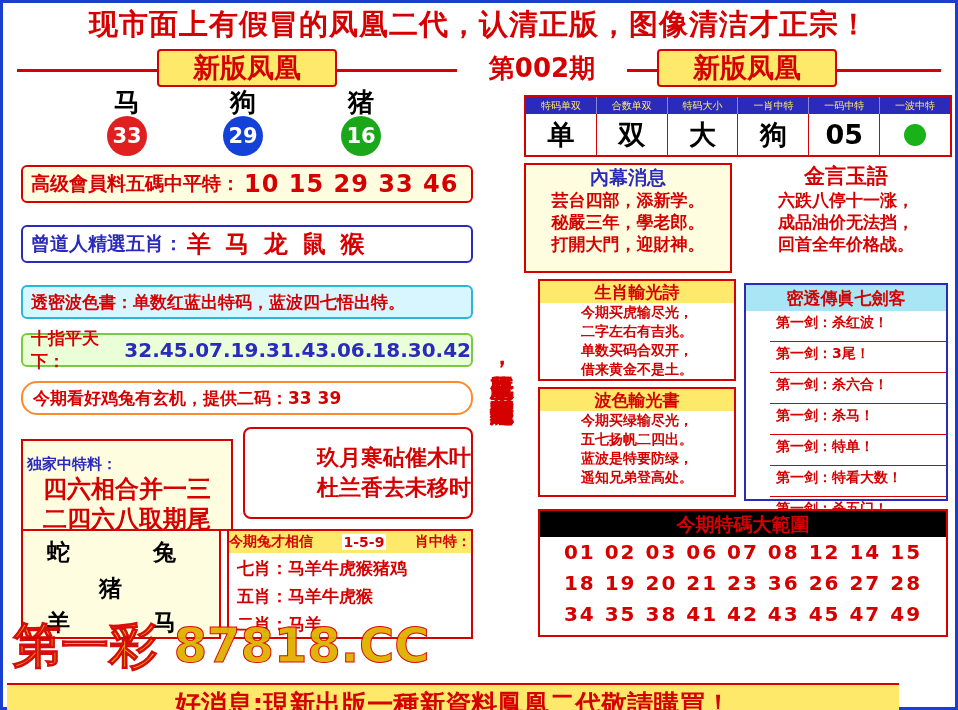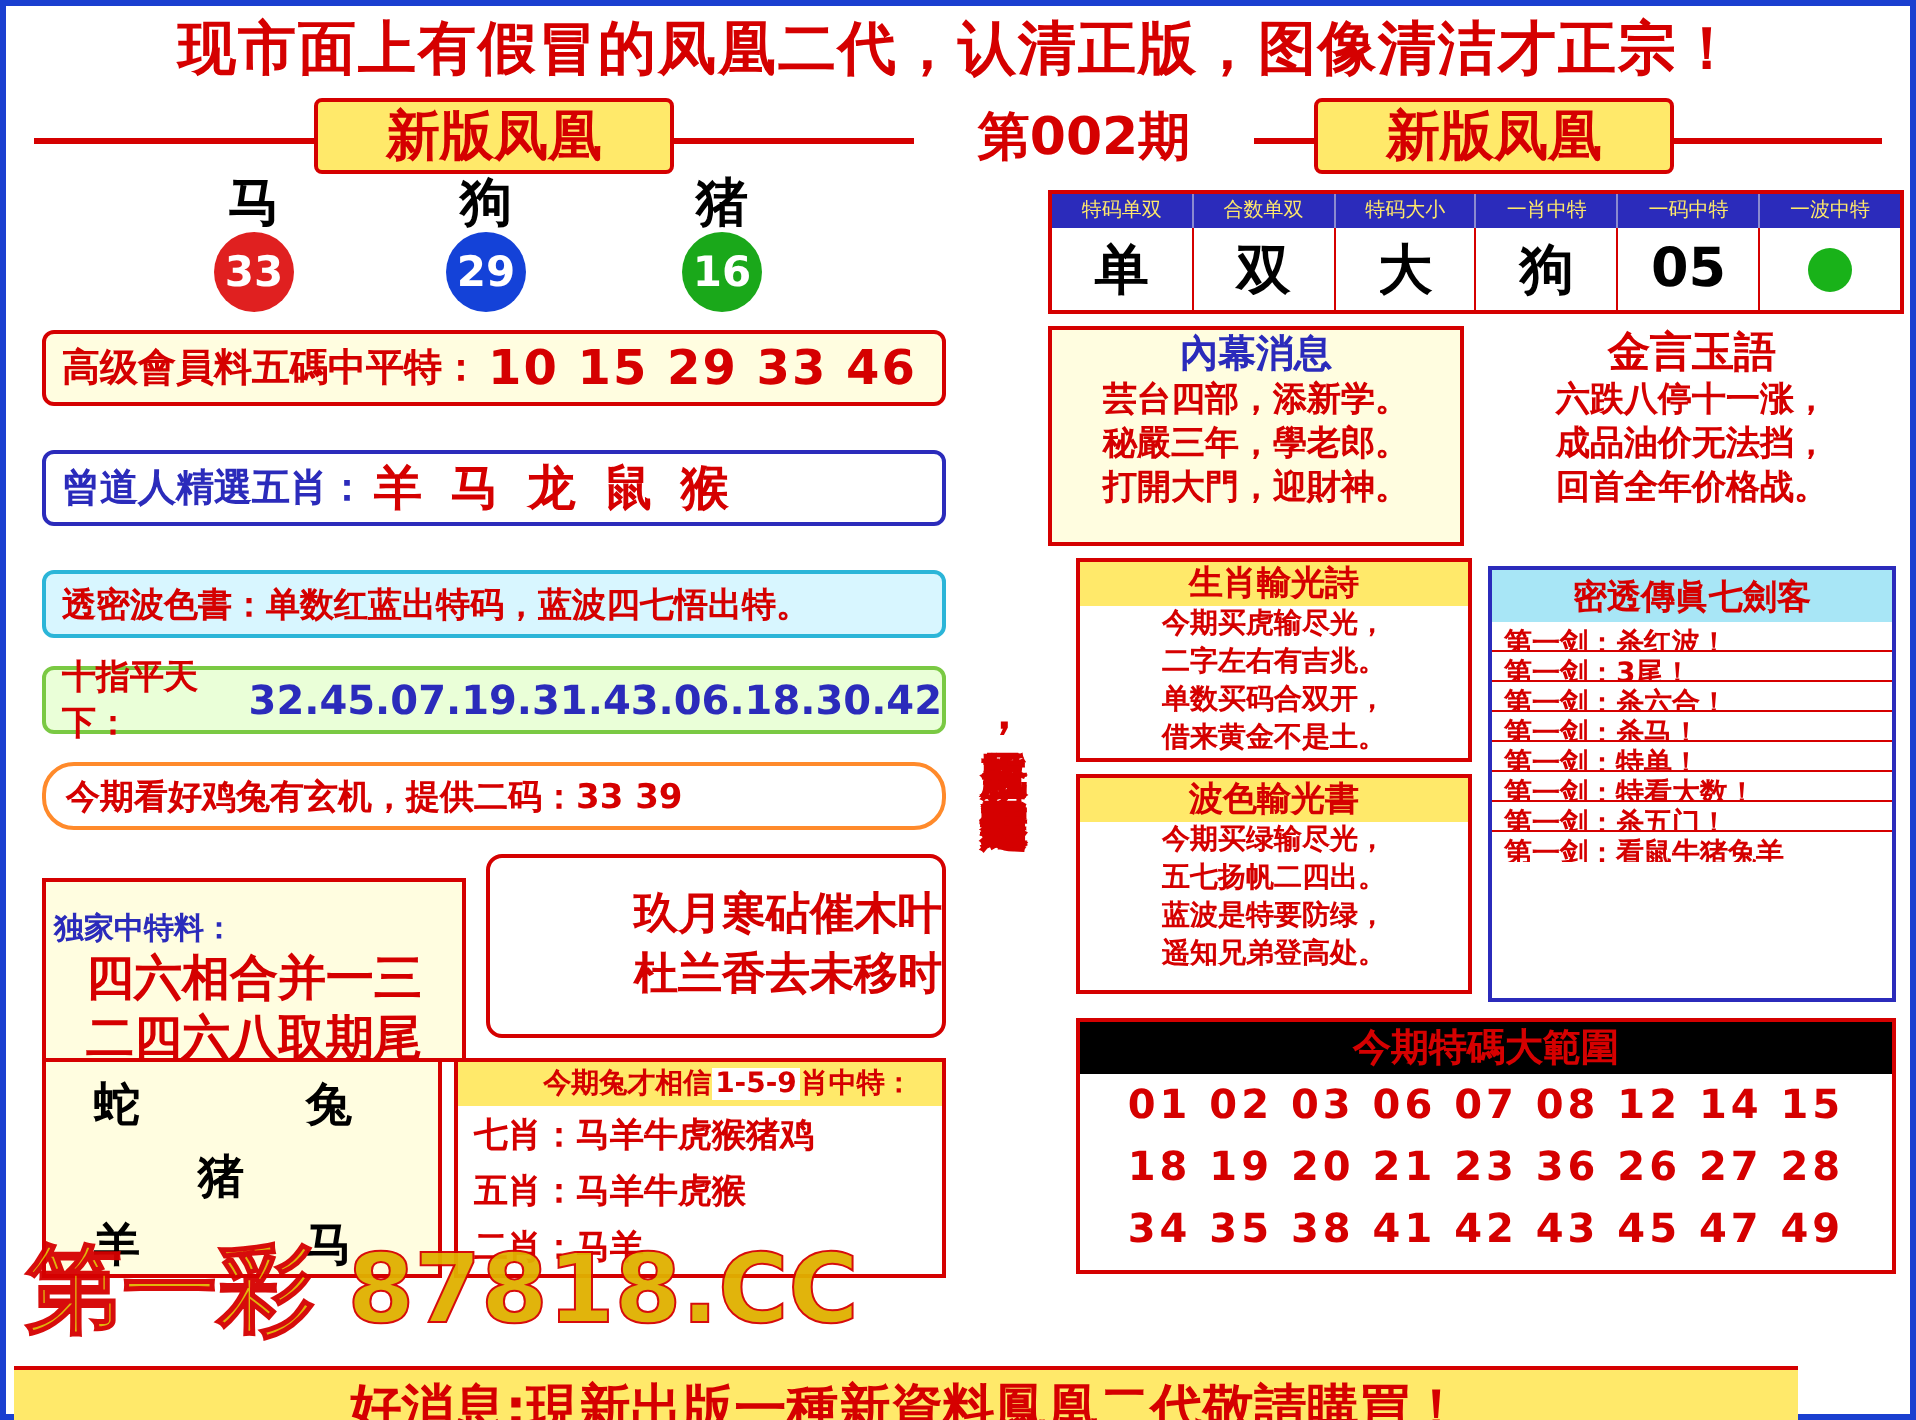--- a/index.html
+++ b/index.html
@@ -162,23 +162,22 @@
   #zd2{left:76px;top:42px;}
   #zd3{left:24px;top:76px;}
   #zd4{left:130px;top:76px;}
   
   #box-tuijian{
     position:absolute;left:224px;top:526px;width:246px;height:110px;
     border:2px solid #d50000;background:#ffffff;box-sizing:border-box;
   }
   #box-tuijian .hd{
     height:22px;background:#ffe96a;display:flex;align-items:center;
-    justify-content:center;font-size:14px;font-weight:bold;color:#d50000;
+    justify-content:space-between;font-size:14px;font-weight:bold;color:#d50000;
     white-space:nowrap;
-    padding-left:28px;
   }
   #box-tuijian .hd .hl{color:#d50000;background:#ffffff;padding:0 2px;}
   #box-tuijian .ln{
     font-size:17px;font-weight:bold;color:#d50000;padding:2px 0 0 8px;line-height:26px;
   }
   
   .rbox{position:absolute;box-sizing:border-box;}
   #box-neimu{
     left:521px;top:160px;width:208px;height:110px;
     border:2px solid #d50000;background:#fffde0;
@@ -211,22 +210,22 @@
   #box-jianke{
     left:741px;top:280px;width:204px;height:218px;
     border:2px solid #2b2bbb;background:#ffffff;
   }
   #box-jianke .hd{
     height:26px;background:#a8e6f6;color:#d50000;font-size:17px;font-weight:bold;
     display:flex;align-items:center;justify-content:center;
   }
   #box-jianke .ln{
     color:#d50000;font-size:14px;font-weight:bold;line-height:23px;padding-left:6px;
-    border-bottom:1px solid #d50000;height:15px;box-sizing:border-box;
-    white-space:nowrap;overflow:hidden;
+    border-bottom:1px solid #d50000;height:31px;box-sizing:border-box;
+    white-space:nowrap;overflow:hidden;margin-left:24px;
   }
   #box-jianke .ln:last-child{border-bottom:none;}
   #box-fanwei{
     left:535px;top:506px;width:410px;height:128px;
     border:2px solid #d50000;background:#ffffff;text-align:center;
   }
   #box-fanwei .hd{
     color:#d50000;font-size:19px;font-weight:bold;line-height:26px;background:#000000;
   }
   #box-fanwei .ln{

